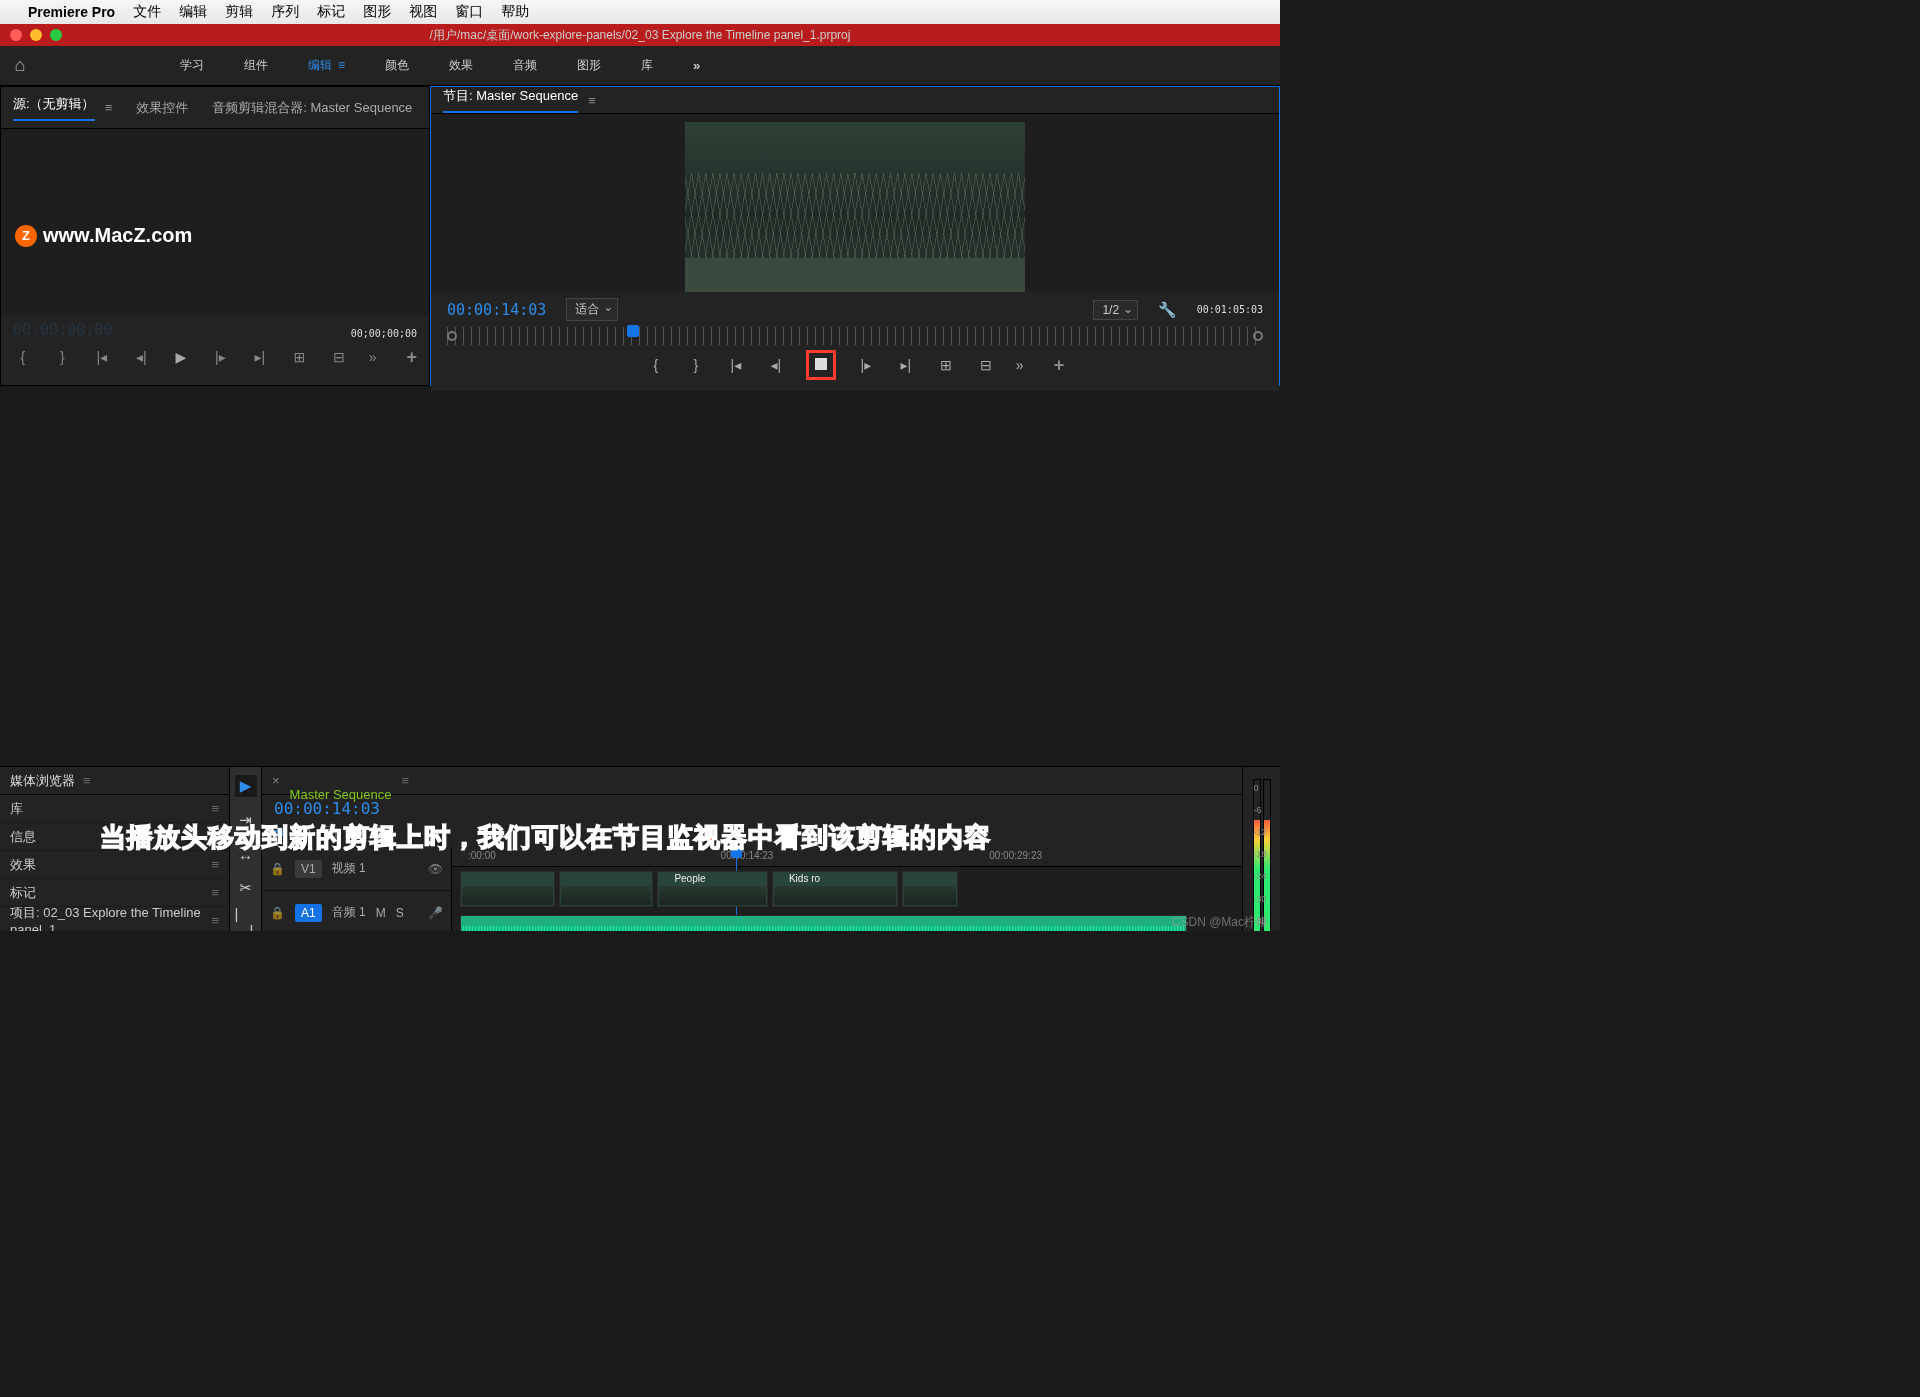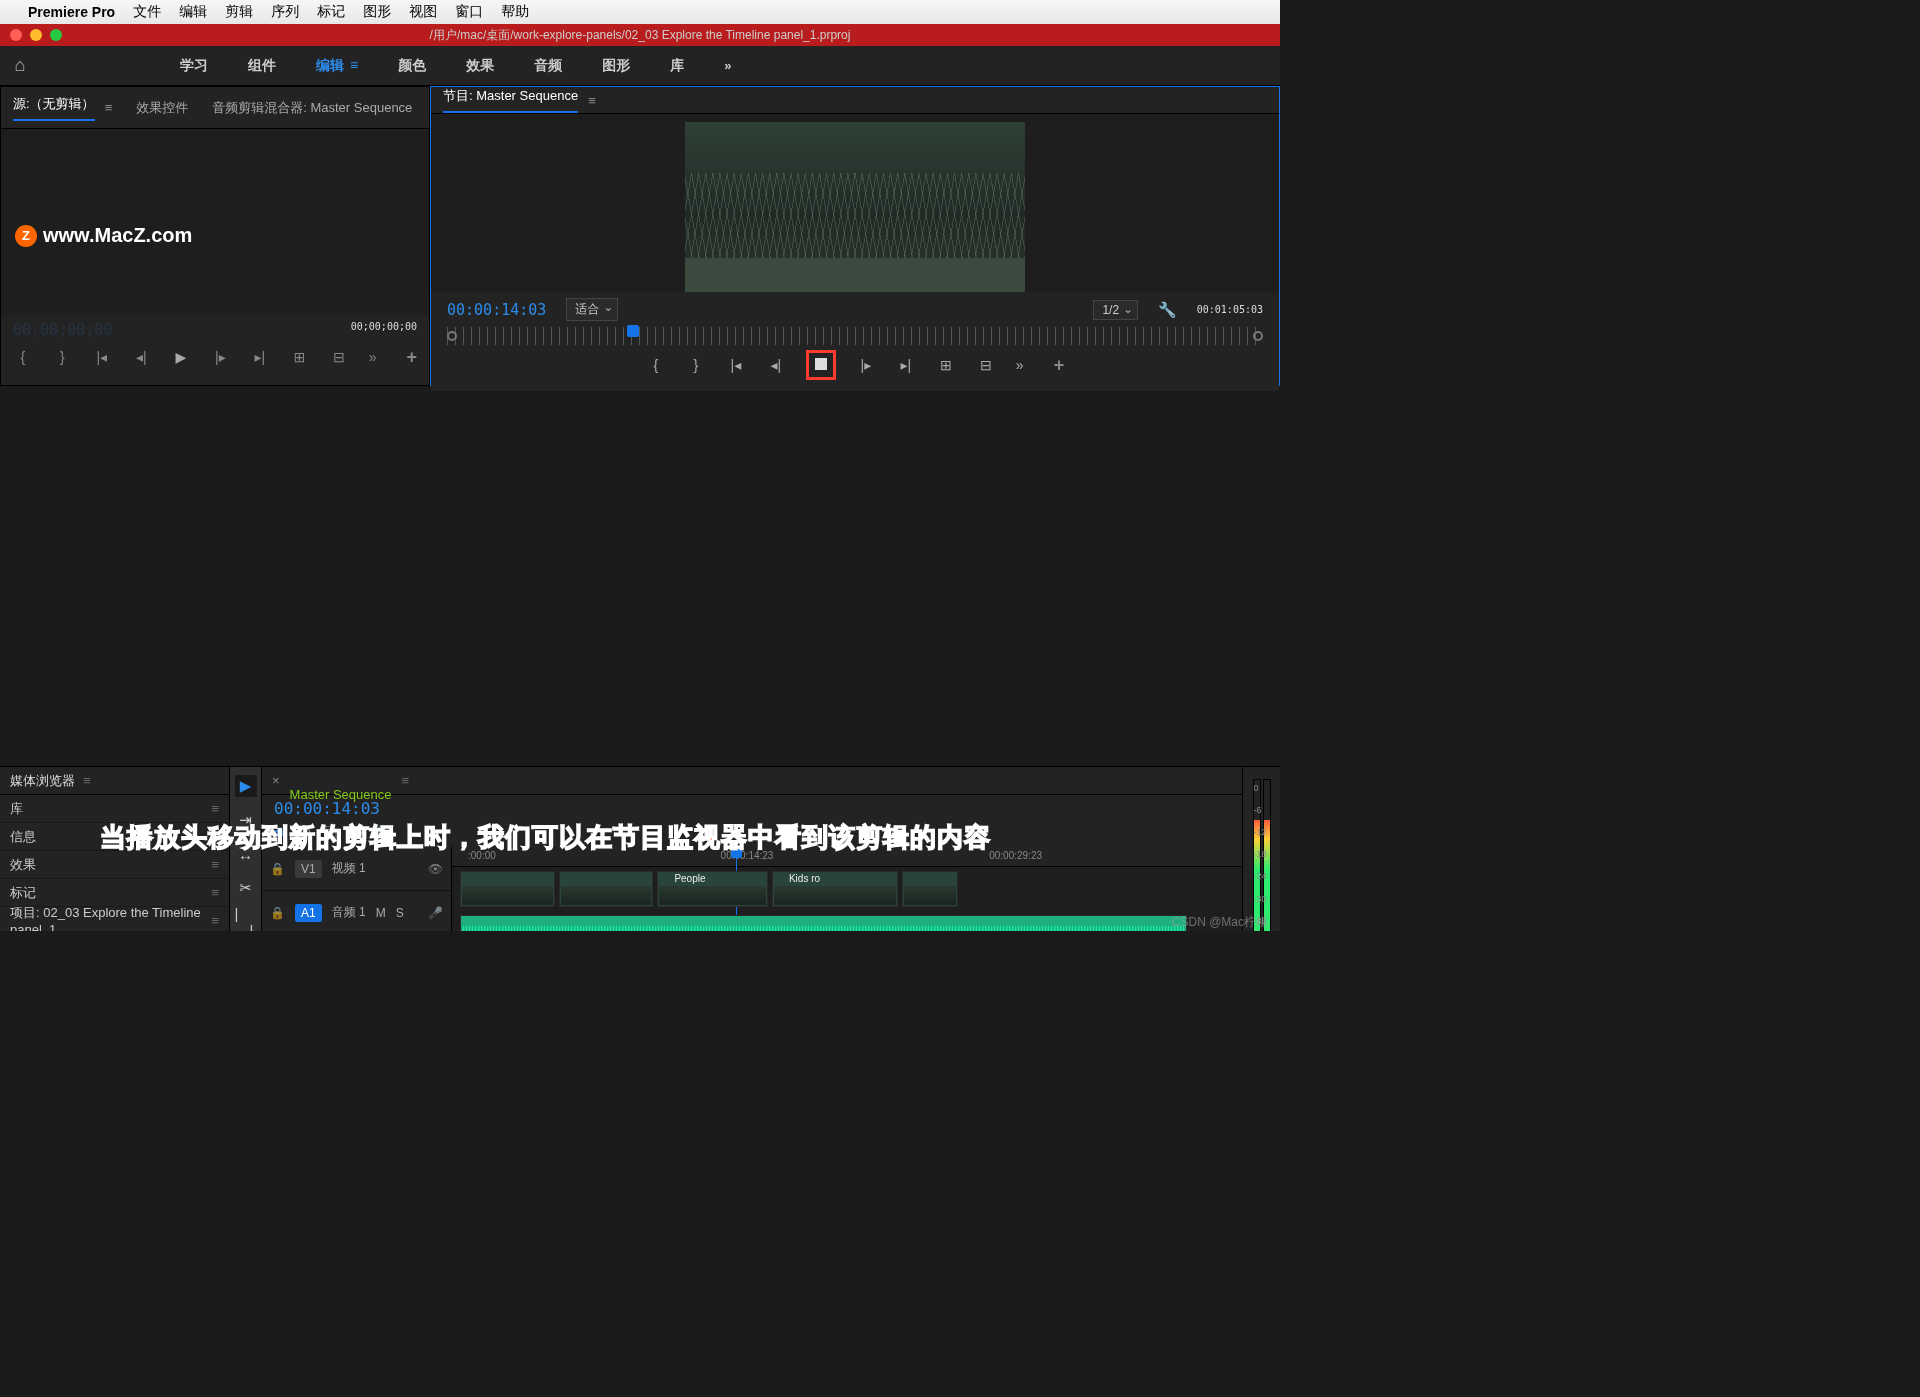--- a/index.html
+++ b/index.html
@@ -15,41 +15,41 @@
 .win-title { height:22px; background:#b91c1c; display:flex; align-items:center; position:relative; }
 .traffic { display:flex; gap:8px; padding-left:10px; }
 .dot { width:12px; height:12px; border-radius:50%; }
 .dot.red{background:#ff5f57}.dot.yel{background:#febc2e}.dot.grn{background:#28c840}
 .win-title .path { position:absolute; left:50%; transform:translateX(-50%); color:#ccc; font-size:12px; }
 
 
 .ws-bar { height:40px; background:#232323; display:flex; align-items:center; border-bottom:1px solid #000; }
 .ws-bar .home { width:40px; text-align:center; color:#aaa; font-size:18px; }
 .ws-bar .tabs { display:flex; gap:40px; margin-left:140px; }
-.ws-bar .tab { color:#ccc; cursor:pointer; font-size:14px;font-weight:bold; }
+.ws-bar .tab { color:#ccc; cursor:pointer; font-size:12px; }
 .ws-bar .tab.active { color:#2d8ceb; }
 .ws-bar .tab.active::after { content:"≡"; margin-left:6px; color:#2d8ceb; }
 .ws-bar .more { margin-left:40px; color:#ccc; font-weight:700; }
 
 
 .main { display:grid; grid-template-columns:430px 1fr; grid-template-rows:300px 1fr; height:680px; }
 
 
 .panel { background:#232323; border:1px solid #000; position:relative; display:flex; flex-direction:column; }
 .panel.src { grid-row:1; grid-column:1; }
 .panel.prog { grid-row:1; grid-column:2; border:1px solid #1473e6; }
 .panel-tabs { height:42px; display:flex; align-items:center; gap:24px; padding:0 12px; font-size:13px; color:#aaa; border-bottom:1px solid #000; }
 .panel-tabs .ptab { cursor:pointer; white-space:nowrap; }
 .panel-tabs .ptab.active { color:#fff; border-bottom:2px solid #1473e6; padding-bottom:6px; }
 .panel-tabs .ham { margin-left:-14px; color:#888; }
 .panel-tabs .dbl { margin-left:auto; color:#aaa; font-weight:700; }
 
 .src-body { flex:1; background:#1e1e1e; position:relative; }
 .src-foot { height:70px; background:#232323; padding:6px 12px; }
-.tc-row { display:flex; justify-content:space-between; align-items:flex-start; font-size:14px; }
+.tc-row { display:flex; justify-content:space-between; align-items:flex-end; font-size:14px; }
 .tc-blue { color:#2d8ceb; font-family:ui-monospace,monospace; font-size:15px; }
 .tc-white { color:#ddd; font-family:ui-monospace,monospace; font-size:10px; }
 .watermark { position:absolute; left:14px; bottom:68px; color:#fff; font-size:20px; font-weight:600; display:flex; align-items:center; gap:6px; }
 .watermark .z { width:22px; height:22px; background:#ff6600; border-radius:50%; display:inline-flex; align-items:center; justify-content:center; font-size:13px; font-weight:700; color:#fff; }
 
 .transport { display:flex; gap:20px; justify-content:center; align-items:center; height:36px; color:#888; font-size:14px; }
 .transport .ic { cursor:pointer; width:20px; text-align:center; }
 .transport .play { color:#aaa; }
 .transport .plus { margin-left:10px; color:#888; font-size:18px; font-weight:700; }
 

